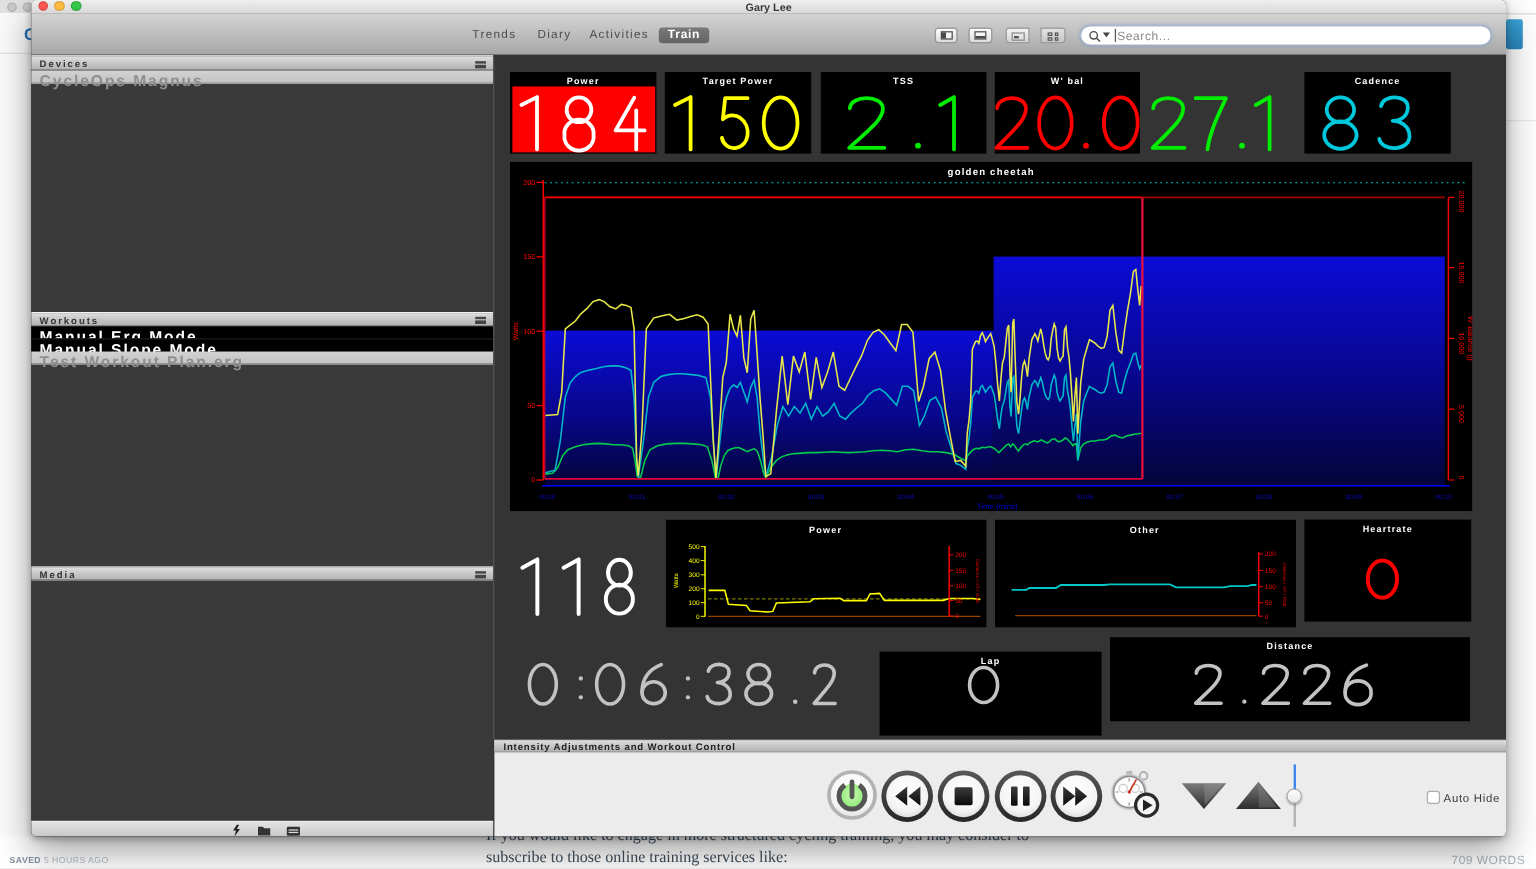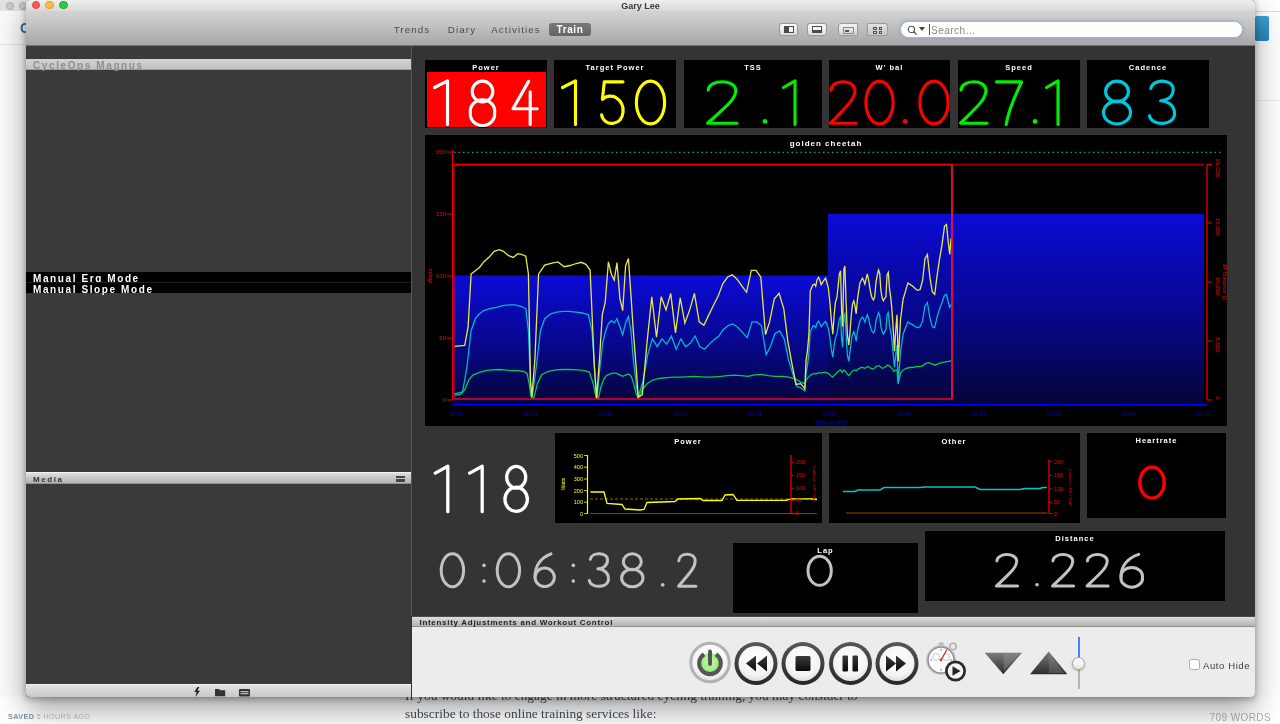--- a/index.html
+++ b/index.html
@@ -1,19 +1,19 @@
 <!DOCTYPE html>
 <html><head><meta charset="utf-8"><style>
 *{margin:0;padding:0;box-sizing:border-box}
 html,body{width:1280px;height:724px;overflow:hidden}
 body{position:relative;font-family:"Liberation Sans",sans-serif;background:#fff}
 .abs{position:absolute}
 .hdr{background:linear-gradient(#dfdfdf,#c9c9c9 45%,#b4b4b4);border-bottom:1px solid #8f8f8f}
 .boxtitle{position:absolute;left:0;right:0;top:3px;text-align:center;color:#fff;font-weight:bold;font-size:7.5px;letter-spacing:1px}
-.srow{position:absolute;left:7px;font-weight:bold;font-size:10px;letter-spacing:1.6px}
+.srow{position:absolute;left:7px;font-weight:bold;font-size:13px;letter-spacing:1.6px}
 </style></head>
 <body>
 
 <div class="abs" style="left:0;top:0;width:26px;height:11px;background:#e2e2e2"></div>
 <div class="abs" style="left:6px;top:1.5px;width:8px;height:8px;border-radius:50%;background:#cbcbcb;border:.5px solid #b2b2b2"></div>
 <div class="abs" style="left:19px;top:1.5px;width:8px;height:8px;border-radius:50%;background:#cbcbcb;border:.5px solid #b2b2b2"></div>
 <div class="abs" style="left:0;top:11px;width:26px;height:700px;background:#fbfbfb"></div>
 <div class="abs" style="left:0;top:44px;width:26px;height:1px;background:#e3e3e3"></div>
 <div class="abs" style="left:20px;top:20px;font-size:14px;font-weight:bold;color:#2272b8">C</div>
 <div class="abs" style="left:1255px;top:0;width:25px;height:724px;background:#fff"></div>
@@ -62,29 +62,44 @@
     <svg class="abs" style="left:6px;top:3px" width="11" height="11" viewBox="0 0 11 11">
         <circle cx="4.4" cy="4.4" r="3.1" fill="none" stroke="#4a4a4a" stroke-width="1.1"></circle>
         <line x1="6.7" y1="6.7" x2="9.6" y2="9.6" stroke="#4a4a4a" stroke-width="1.3"></line>
       </svg>
     <div class="abs" style="left:18px;top:5px;width:0;height:0;border-left:3px solid transparent;border-right:3px solid transparent;border-top:4px solid #444"></div>
     <div class="abs" style="left:28px;top:2px;width:1px;height:11px;background:#555"></div>
     <div class="abs" style="left:30px;top:3px;font-size:10px;color:#8a8a8a;letter-spacing:.5px">Search...</div>
   </div>
 
   <div class="abs" style="left:0;top:46px;width:385px;height:651px;background:#3a3a3a"></div>
+  <div class="abs hdr" style="left:0;top:46px;width:385px;height:12.5px;border-top:1px solid #f2f2f2">
+    <div class="srow" style="top:2px;color:#333;font-size:8px">Devices</div>
+    <div class="abs" style="right:6px;top:3.5px;width:9px;height:6px;border-top:2px solid #444;border-bottom:2px solid #444">
+        <div style="margin-top:1px;height:2px;background:#444"></div>
+      </div>
+  </div>
   <div class="abs" style="left:0;top:58.5px;width:385px;height:11.5px;background:linear-gradient(#d2d2d2,#c3c3c3);border-bottom:1px solid #9e9e9e">
     <div class="srow" style="top:1.5px;color:#8f8f8f">CycleOps Magnus</div>
   </div>
+  <div class="abs hdr" style="left:0;top:259.5px;width:385px;height:12px;border-top:1px solid #f2f2f2">
+    <div class="srow" style="top:2px;color:#333;font-size:8px">Workouts</div>
+    <div class="abs" style="right:6px;top:3.5px;width:9px;height:6px;border-top:2px solid #444;border-bottom:2px solid #444">
+        <div style="margin-top:1px;height:2px;background:#444"></div>
+      </div>
+  </div>
   <div class="abs" style="left:0;top:271.5px;width:385px;height:10.5px;background:#000">
       <div class="srow" style="top:1px;color:#fff">Manual Erg Mode</div>
     </div>
   <div class="abs" style="left:0;top:282px;width:385px;height:10.5px;background:#000;border-top:1px solid #1c1c1c">
       <div class="srow" style="top:1px;color:#fff">Manual Slope Mode</div>
     </div>
+  <div class="abs" style="left:0;top:292.5px;width:385px;height:11px;background:linear-gradient(#d2d2d2,#c3c3c3);border-bottom:1px solid #9e9e9e">
+    <div class="srow" style="top:1.5px;color:#8f8f8f">Test Workout Plan.erg</div>
+  </div>
   <div class="abs hdr" style="left:0;top:471.5px;width:385px;height:12px;border-top:1px solid #f2f2f2">
     <div class="srow" style="top:2px;color:#333;font-size:8px">Media</div>
     <div class="abs" style="right:6px;top:3.5px;width:9px;height:6px;border-top:2px solid #444;border-bottom:2px solid #444">
         <div style="margin-top:1px;height:2px;background:#444"></div>
       </div>
   </div>
   <div class="abs" style="left:0;top:684px;width:385px;height:13px;background:linear-gradient(#e3e3e3,#c8c8c8);border-top:1px solid #f0f0f0">
     <svg class="abs" style="left:166px;top:2px" width="80" height="10" viewBox="0 0 80 10">
       <path d="M5.5 0 L2.2 5 L4.6 5 L3.4 10 L8 3.8 L5.4 3.8 L7.4 0 Z" fill="#222"></path>
       <path d="M23 2 l4 0 1.2 1.2 5 0 0 6 -10.2 0 z" fill="#333"></path>
@@ -101,23 +116,20 @@
     <div class="abs" style="left:1.5px;top:11.5px;width:119px;height:55px;background:#f00"></div>
   </div>
   <div class="abs" style="left:528px;top:60px;width:122px;height:68px;background:#000">
     <div class="boxtitle">Target Power</div>
   </div>
   <div class="abs" style="left:658px;top:60px;width:138px;height:68px;background:#000">
     <div class="boxtitle">TSS</div>
   </div>
   <div class="abs" style="left:803px;top:60px;width:121px;height:68px;background:#000">
     <div class="boxtitle">W' bal</div>
-  </div>
-  <div class="abs" style="left:932px;top:60px;width:122px;height:68px;background:#000">
-    <div class="boxtitle">Speed</div>
   </div>
   <div class="abs" style="left:1061px;top:60px;width:122px;height:68px;background:#000">
     <div class="boxtitle">Cadence</div>
   </div>
 
   <svg class="abs" style="left:399px;top:135px" width="802" height="291" viewBox="0 0 802 291">
     <defs>
         <linearGradient id="bluz" x1="0" y1="0" x2="0" y2="1">
           <stop offset="0%" stop-color="#0b0bd6"></stop>
           <stop offset="55%" stop-color="#07078a"></stop>

